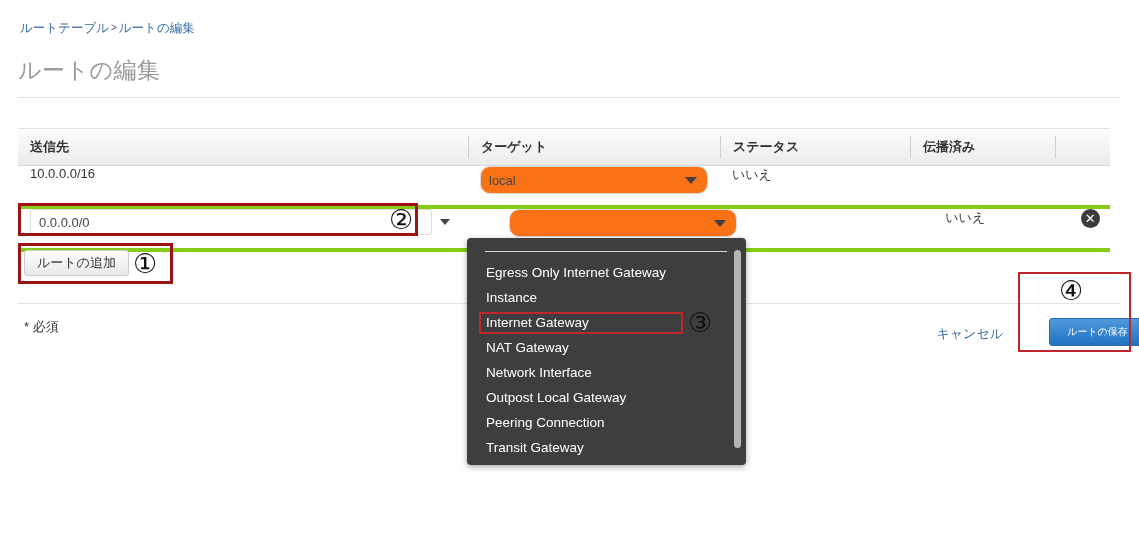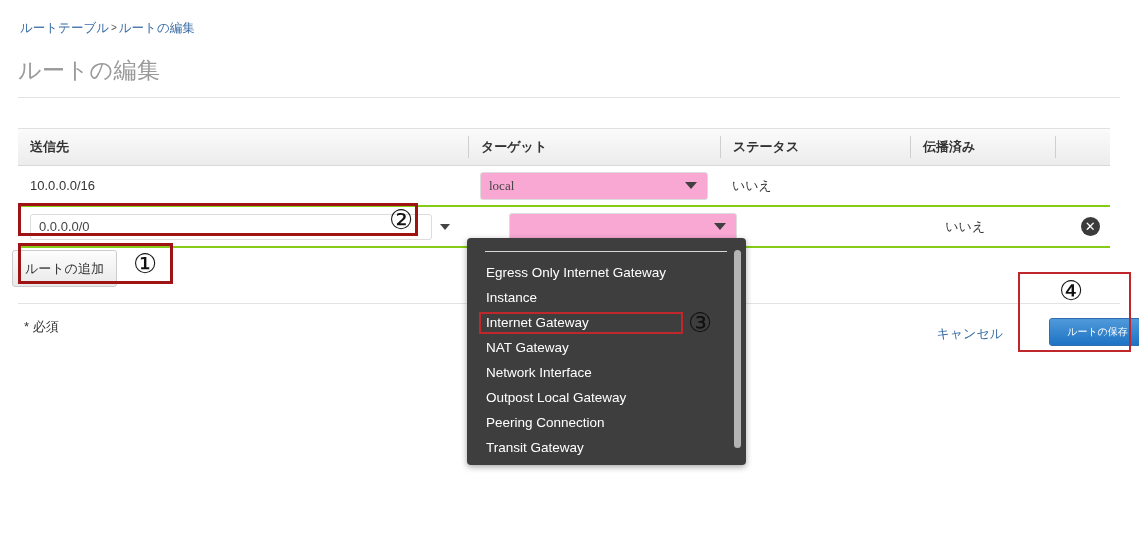--- a/index.html
+++ b/index.html
@@ -82,23 +82,23 @@
   }
   .th + .th { border-left: 1px solid #cfcfcf; }
   .col-dest   { width: 450px; }
   .col-target { width: 252px; }
   .col-status { width: 190px; }
   .col-prop   { width: 145px; }
   .col-act    { width: 55px; }
 
   .trow {
     display: flex;
-    align-items: center;
+    align-items: flex-start;
     height: 38px;
-    border-bottom: 2px solid #84cc16;
+    border-bottom: 4px solid #84cc16;
     background: #fff;
   }
   .td {
     padding-left: 12px;
     box-sizing: border-box;
     font-size: 13px;
     color: #333;
   }
   .td.status-active { color: #3a8f3c; }
 
@@ -130,28 +130,27 @@
     margin-left: 8px;
   }
 
   
   .sel {
     position: relative;
     width: 228px;
     height: 28px;
     box-sizing: border-box;
     border: 1px solid #dcdcdc;
-    border-radius: 3px;
-    background: #f9a8d4;
+    border-radius: 10px;
+    background: #f97316;
     display: flex;
     align-items: center;
     padding: 0 8px;
     font-size: 13px;
     color: #444;
-    font-family: Liberation Serif, serif;
   }
   .sel .sel-caret {
     position: absolute;
     right: 10px;
     width: 0; height: 0;
     border-left: 6px solid transparent;
     border-right: 6px solid transparent;
     border-top: 7px solid #3f3f3f;
   }
 
@@ -165,32 +164,32 @@
     line-height: 19px;
     text-align: center;
     font-family: "DejaVu Sans", sans-serif;
     cursor: pointer;
     margin-left: 4px;
   }
 
   
   .add-route-btn {
     position: absolute;
-    left: 12px;
+    left: 24px;
     top: 250px;
-    height: 37px;
+    height: 26px;
     padding: 0 12px;
     line-height: 25px;
     font-size: 13px;
     color: #333;
     background: linear-gradient(to bottom, #fdfdfd 0%, #e9e9e9 100%);
     border: 1px solid #cccccc;
     border-radius: 3px;
     cursor: pointer;
-    font-family: Liberation Serif, serif;
+    font-family: Liberation Mono, monospace;
     box-sizing: border-box;
   }
 
   
   .footer-rule {
     position: absolute;
     left: 18px;
     top: 303px;
     width: 1102px;
     height: 1px;

